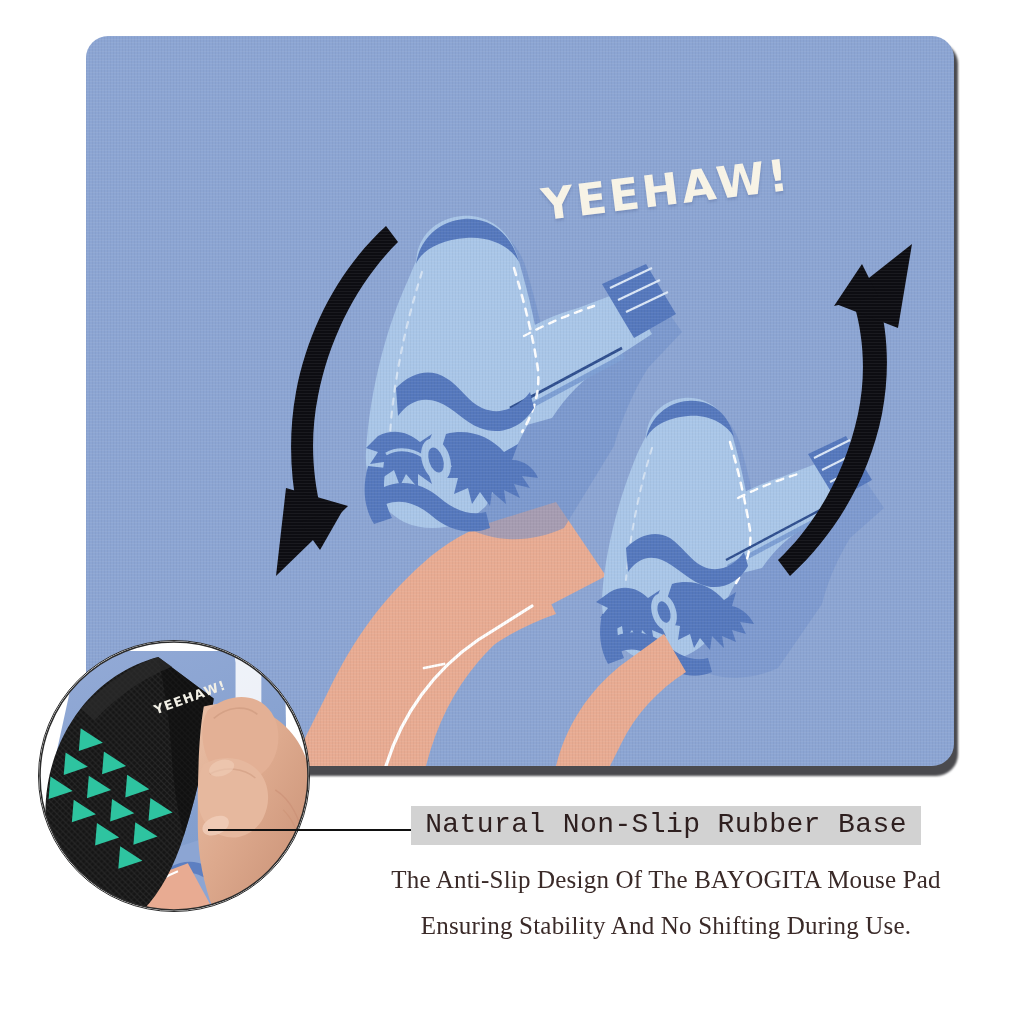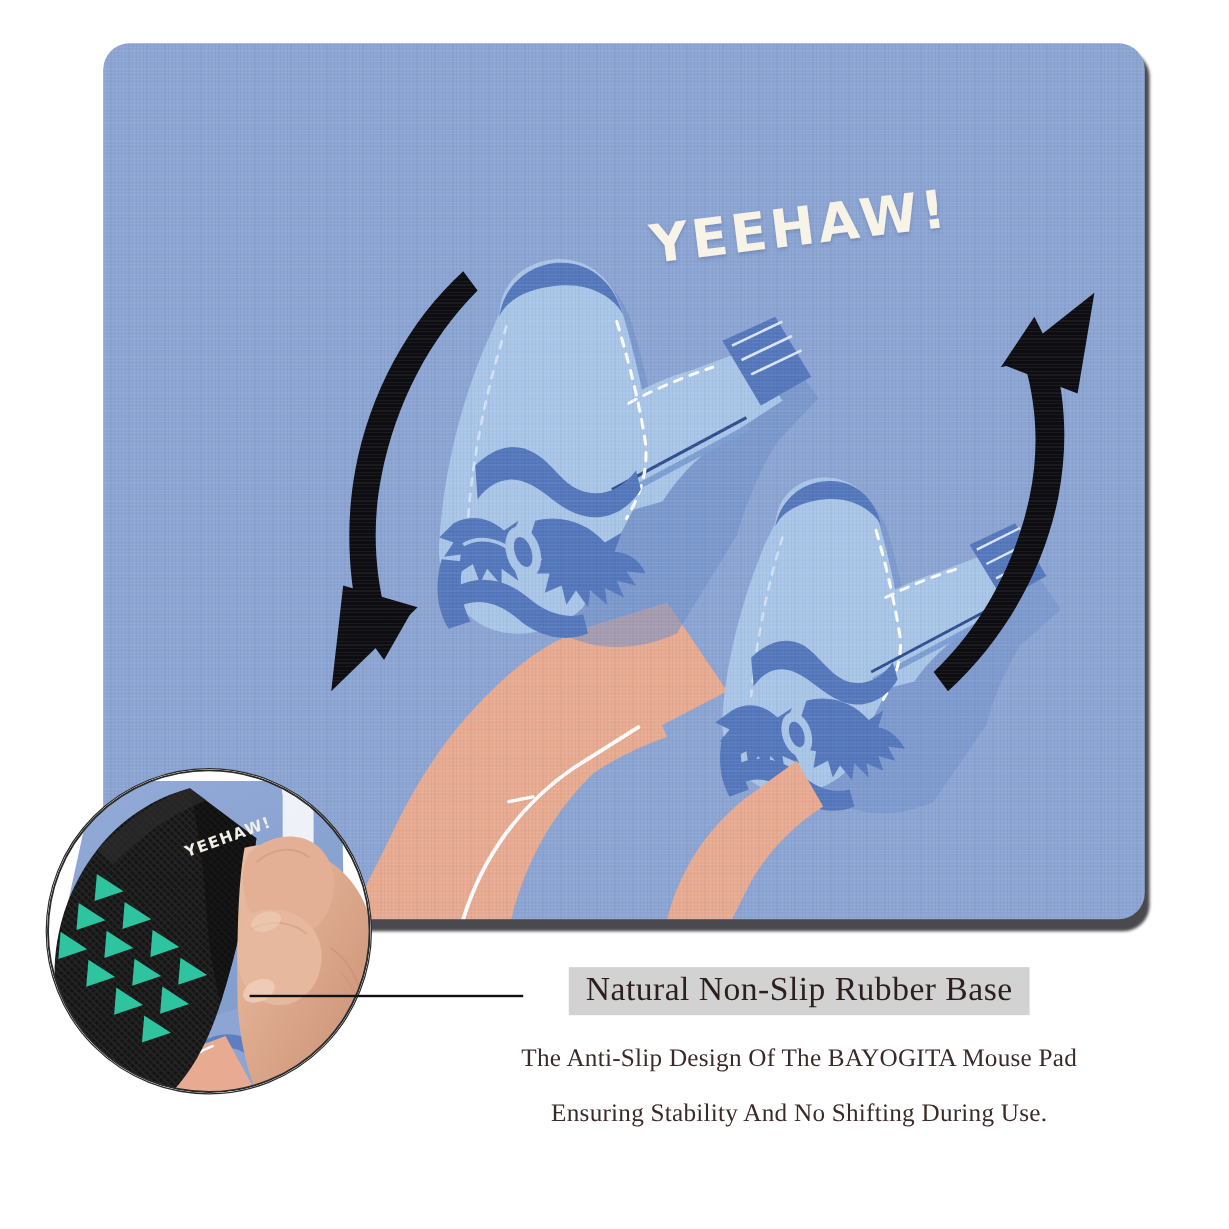--- a/index.html
+++ b/index.html
@@ -80,33 +80,33 @@
     background: #111111;
   }
 
   
   #text-block {
     position: absolute;
     left: 330px; top: 806px;
     width: 672px;
     text-align: center;
   }
-  #headline-wrap { text-align: center; }
+  #headline-wrap { text-align: center; font-family: Liberation Mono, monospace; }
   #headline {
     display: inline-block;
     background: #d2d2d2;
     color: #2e1f1f;
     font-size: 28px;
     letter-spacing: .4px;
     padding: 3px 14px 5px 14px;
     white-space: nowrap;
   }
   .body-line {
     color: #3a2a28;
-    font-size: 21px;
+    font-size: 25px;
     line-height: 46px;
     letter-spacing: .2px;
     white-space: nowrap;
   }
   #body-lines { margin-top: 12px; }
 </style>
 </head>
 <body>
 
 <div id="stage">

